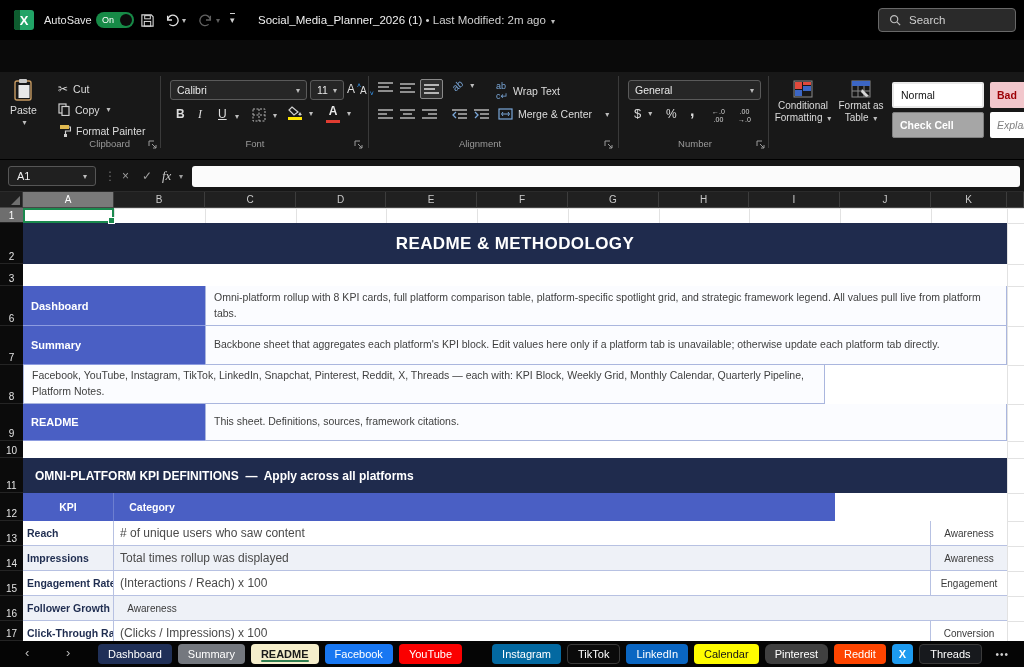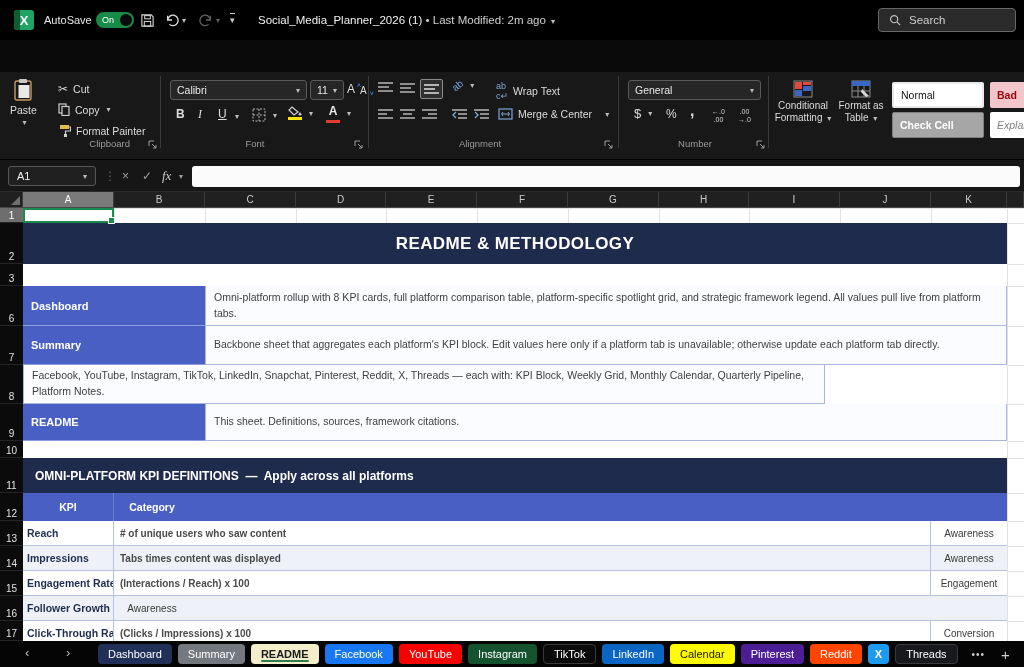--- a/index.html
+++ b/index.html
@@ -63,26 +63,26 @@
   .rowhdr { position:absolute; left:0; width:23px; background:#0b0b0b; border-bottom:1px solid #242424; color:#e3e3e3; font-size:10px; display:flex; align-items:flex-end; justify-content:center; padding-bottom:1px; }
   .rowhdr.sel { background:#6e6e6e; color:#fff; }
   .cover { position:absolute; left:23px; top:72px; width:984px; height:377px; background:#fff; }
   .banner { position:absolute; left:23px; width:984px; background:var(--banner-navy); color:#fff; font-weight:bold; display:flex; align-items:center; justify-content:center; font-size:17px; letter-spacing:.4px; }
   .subtitle { position:absolute; left:23px; width:984px; color:#8b8b8b; font-style:italic; font-size:10.5px; display:flex; align-items:center; justify-content:center; background:#fff; }
   .wrow { position:absolute; left:23px; width:984px; display:flex; }
   .wlabel { width:182px; background:var(--header-blue); color:#fff; font-weight:bold; font-size:11px; padding:6px 8px; border-bottom:1px solid #8d9ce0; display:flex; align-items:center; }
   .wdesc { width:802px; background:var(--desc-bg); border:1px solid var(--desc-border); border-top:none; color:#3f3f3f; font-size:10.5px; line-height:1.5; padding:3px 8px; display:flex; align-items:center; }
   .wrow:first-of-type .wdesc { border-top:1px solid var(--desc-border); }
   .section-title { position:absolute; left:23px; width:984px; background:var(--banner-navy); color:#fff; font-weight:bold; font-size:12px; display:flex; align-items:center; padding-left:12px; white-space:pre; }
-  .kpi-hdr { position:absolute; left:23px; width:984px; display:flex; background:var(--header-blue); }
+  .kpi-hdr { position:absolute; left:23px; width:812px; display:flex; background:var(--header-blue); }
   .kpi-hdr div { color:#fff; font-weight:bold; font-size:10.5px; display:flex; align-items:center; justify-content:center; }
   .krow { position:absolute; left:23px; width:984px; display:flex; border-bottom:1px solid var(--grid-border); background:#fff; }
   .krow.alt { background:var(--row-alt); }
   .kcell-name { width:91px; font-weight:bold; color:#1f2d50; font-size:10.5px; display:flex; align-items:center; padding-left:4px; white-space:nowrap; overflow:hidden; border-right:1px solid var(--grid-border); }
-  .kcell-def { width:817px; color:#4a4a4a; font-size:10px; display:flex; align-items:center; padding-left:6px; border-right:1px solid var(--grid-border); white-space:nowrap; overflow:hidden;font-weight:bold; }
+  .kcell-def { width:817px; color:#4a4a4a; font-size:12px; display:flex; align-items:center; padding-left:6px; border-right:1px solid var(--grid-border); white-space:nowrap; overflow:hidden; }
   .kcell-cat { width:76px; color:#3a3a3a; font-size:10px; display:flex; align-items:center; justify-content:center; }
   .a1-sel { position:absolute; left:23px; top:16px; width:91px; height:15px; border:2px solid var(--selection-green); background:#fff; }
   .a1-sel::after { content:""; position:absolute; right:-3px; bottom:-3px; width:5px; height:5px; background:var(--selection-green); border:1px solid #fff; }
   
   .tabbar { position:absolute; left:0; top:641px; width:1024px; height:26px; background:#050505; display:flex; align-items:center; }
   .tab-nav { color:#b9b9b9; font-size:13px; position:absolute; top:4px; }
   .tabs { position:absolute; left:98px; top:3px; display:flex; gap:6px; align-items:center; }
   .stab { height:20px; border-radius:4px; display:inline-flex; align-items:center; padding:0 10px; font-size:11px; white-space:nowrap; position:relative; }
   .stab.active { font-weight:bold; }
   .stab.active .underl { position:absolute; left:10px; right:10px; bottom:2px; height:2px; border-radius:1px; }
@@ -438,21 +438,21 @@
       <div style="width:76px;">Category</div>
     </div>
 
     <div class="krow" style="top:329px; height:25px;">
       <div class="kcell-name">Reach</div>
       <div class="kcell-def"># of unique users who saw content</div>
       <div class="kcell-cat">Awareness</div>
     </div>
     <div class="krow alt" style="top:354px; height:25px;">
       <div class="kcell-name">Impressions</div>
-      <div class="kcell-def">Tabs times content was displayed</div>
+      <div class="kcell-def">Total times rollup was displayed</div>
       <div class="kcell-cat">Awareness</div>
     </div>
     <div class="krow" style="top:379px; height:25px;">
       <div class="kcell-name">Engagement Rate</div>
       <div class="kcell-def">(Interactions / Reach) x 100</div>
       <div class="kcell-cat">Engagement</div>
     </div>
     <div class="krow alt" style="top:404px; height:25px;">
       <div class="kcell-name">Follower Growth Rate</div>
       <div class="kcell-cat">Awareness</div>
@@ -502,25 +502,25 @@
     <span class="tab-nav" style="left:66px;">›</span>
     <div class="tabs">
       <span class="stab" style="background: rgb(32, 48, 88); color: rgb(255, 255, 255);">Dashboard</span>
       <span class="stab" style="background: rgb(116, 120, 127); color: rgb(255, 255, 255);">Summary</span>
       <span class="stab active" style="background: rgb(245, 238, 203); color: rgb(26, 26, 26);">
           <span>README</span>
           <span class="underl" style="background: rgb(47, 125, 79);"></span>
         </span>
       <span class="stab" style="background: rgb(24, 119, 242); color: rgb(255, 255, 255);">Facebook</span>
       <span class="stab" style="background: rgb(251, 0, 0); color: rgb(255, 255, 255);">YouTube</span>
-      <span class="stab" style="background: #14532d; color: rgb(255, 255, 255);">Instagram</span>
+      <span class="stab" style="background: #0369a1; color: rgb(255, 255, 255); margin-left: 24px;">Instagram</span>
       <span class="stab" style="border: 1px solid rgb(58, 58, 58); background: rgb(10, 10, 10); color: rgb(255, 255, 255);">TikTok</span>
       <span class="stab" style="background: rgb(10, 102, 194); color: rgb(255, 255, 255);">LinkedIn</span>
       <span class="stab" style="background: rgb(255, 252, 0); color: rgb(20, 20, 20);">Calendar</span>
-      <span class="stab" style="background: #4c1d95; color: rgb(255, 255, 255);">Pinterest</span>
+      <span class="stab" style="background: #404040; color: rgb(255, 255, 255); border-radius: 6px;">Pinterest</span>
       <span class="stab" style="background: rgb(255, 69, 0); color: rgb(255, 255, 255);">Reddit</span>
       <span class="stab" style="padding: 0px 7px; font-weight: bold; background: rgb(29, 155, 240); color: rgb(255, 255, 255);">X</span>
       <span class="stab" style="border: 1px solid rgb(58, 58, 58); background: rgb(23, 25, 29); color: rgb(255, 255, 255);">Threads</span>
       <span class="tab-more">•••</span>
       <span class="tab-add">+</span>
     </div>
   </div>
 
 </div>
 

